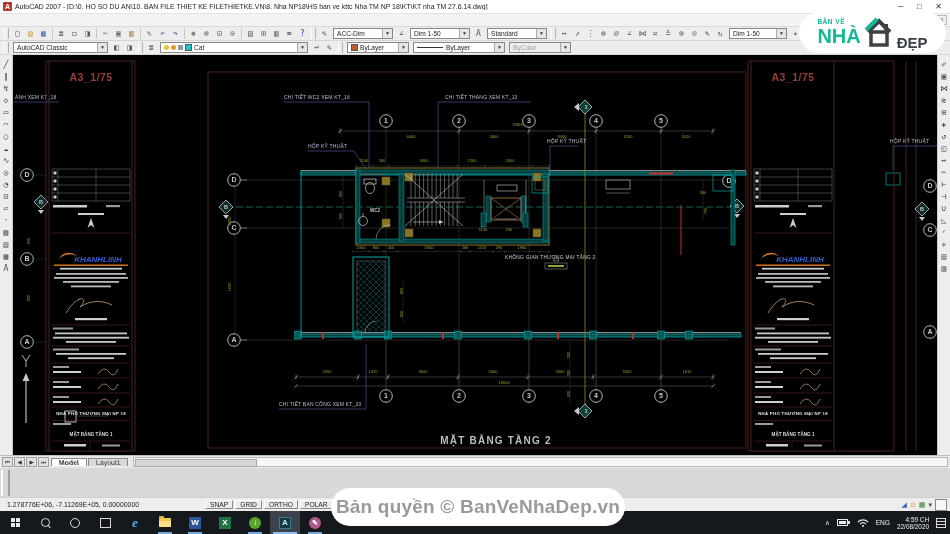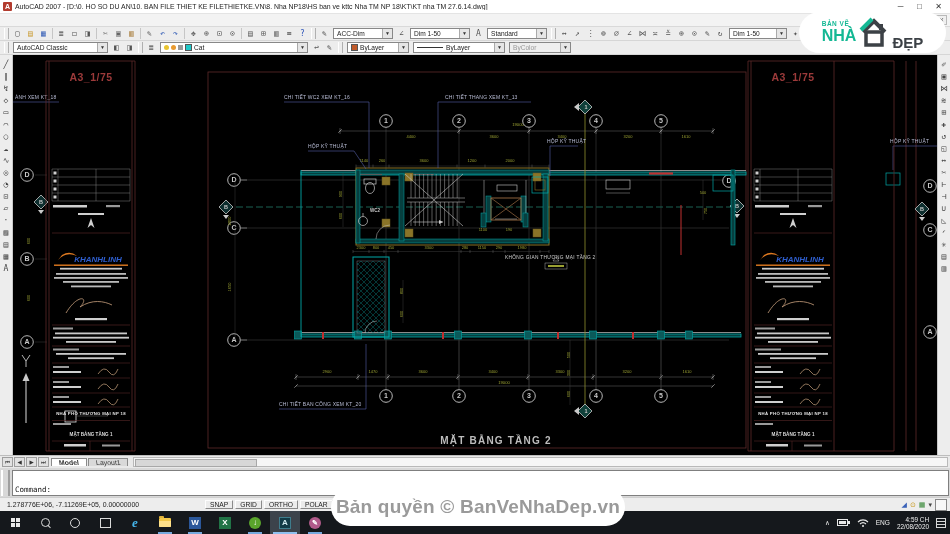--- a/index.html
+++ b/index.html
@@ -76,21 +76,21 @@
   .folder:before{content:"";position:absolute;top:-2px;left:0;width:5px;height:2px;background:#e0b23a;border-radius:1px 1px 0 0}
   .folder:after{content:"";position:absolute;left:0;bottom:0;width:12px;height:6px;background:#ffe08a;border-radius:0 0 1px 1px}
   .tray{margin-left:auto;display:flex;align-items:center;gap:7px;padding-right:4px;font-size:6.6px;color:#f0f0f0}
   .clock{text-align:right;font-size:6.4px;line-height:7px}
   .notif{width:10px;height:10px;border:1px solid #d8d8d8;box-sizing:border-box;background:linear-gradient(#15181c 2px,#d8d8d8 2px,#d8d8d8 3px,#15181c 3px,#15181c 5px,#d8d8d8 5px,#d8d8d8 6px,#15181c 6px)}
   
   .brandlogo{position:absolute;left:799px;top:12px;width:147px;height:41px;background:#fff;border-radius:21px;
              display:flex;align-items:center;justify-content:center;z-index:60;gap:1px}
   .bl-left{display:flex;flex-direction:column;align-items:flex-start;line-height:1}
   .bl-small{font-size:6.5px;font-weight:bold;color:#14b894;letter-spacing:.5px}
-  .bl-nha{font-size:16px;font-weight:bold;color:#14b894;letter-spacing:0}
+  .bl-nha{font-size:20px;font-weight:bold;color:#14b894;letter-spacing:0}
   .bl-dep{font-size:15px;font-weight:bold;color:#3c4146;align-self:flex-end;margin-bottom:2px}
   .watermark{position:absolute;left:331px;top:488px;width:294px;height:38px;background:#fff;border-radius:19px;
              display:flex;align-items:center;justify-content:center;z-index:70;
              font-size:19px;font-weight:bold;color:#9a9a9a;letter-spacing:.2px}
 </style>
 </head>
 <body>
 
 <div class="titlebar">
   <div class="app-ico">A</div>
@@ -763,25 +763,20 @@
     <span>⏭</span>
   </div>
   <span id="layout-tabs"><span class="tab active"><span>Model</span></span><span class="tab"><span>Layout1</span></span></span>
   <div class="hscroll">
       <div class="thumb"></div>
     </div>
 </div>
 
 <div class="cmdrow">
   <div class="cmdgrip"></div>
-  <div class="cmdbox">
-    <div class="cmdline"></div>
-    <div class="cmdline"></div>
-    <div class="cmdline">Command:</div>
-  </div>
 </div>
 
 <div class="statusbar">
   <div class="coords">1.278776E+06, -7.11269E+05, 0.00000000</div>
   <span id="status-buttons"><span class="sbtn">SNAP</span><span class="sbtn">GRID</span><span class="sbtn">ORTHO</span><span class="sbtn">POLAR</span><span class="sbtn active">OSNAP</span><span class="sbtn active">OTRACK</span><span class="sbtn active">DUCS</span><span class="sbtn active">DYN</span><span class="sbtn">LWT</span><span class="sbtn">MODEL</span></span>
   <div class="sb-right">
     <span class="sb-ic" style="color:#3a62b8">◢</span>
     <span class="sb-ic" style="color:#c89a20">⊙</span>
     <span class="sb-ic" style="color:#3a8a3a">▦</span>
     <span class="sb-ic" style="color:#444">▾</span>

